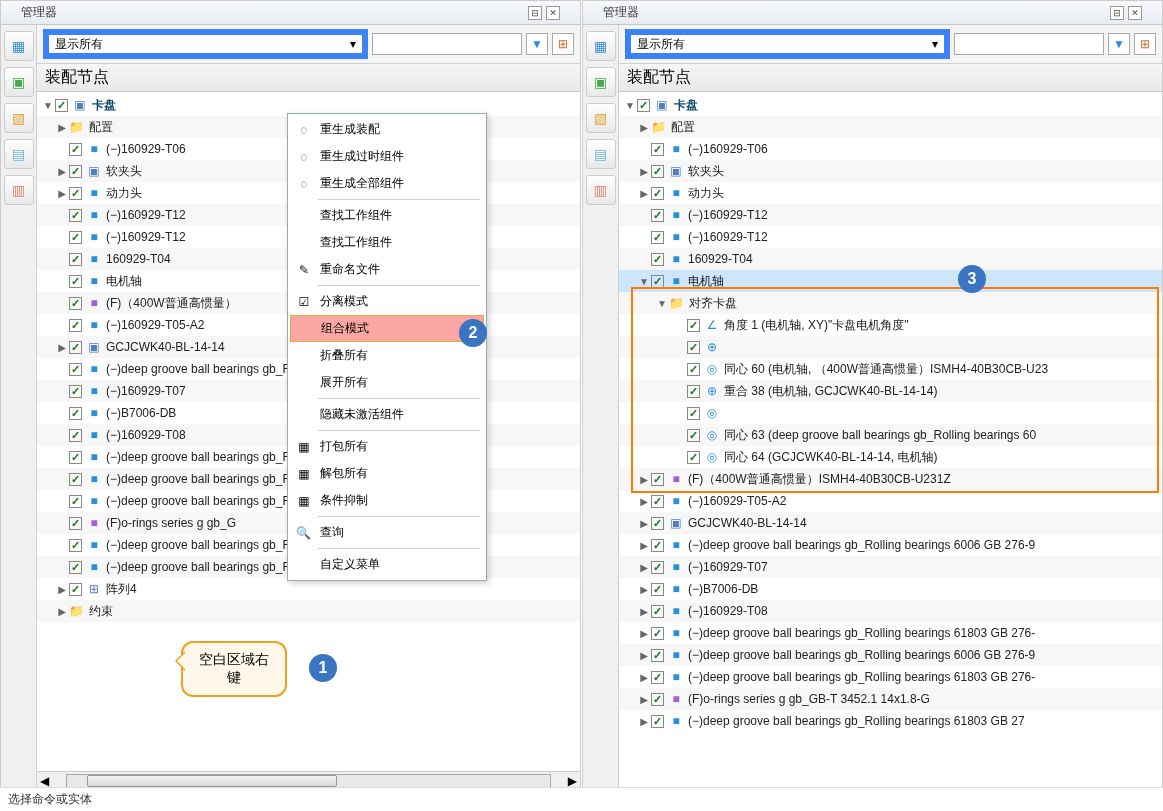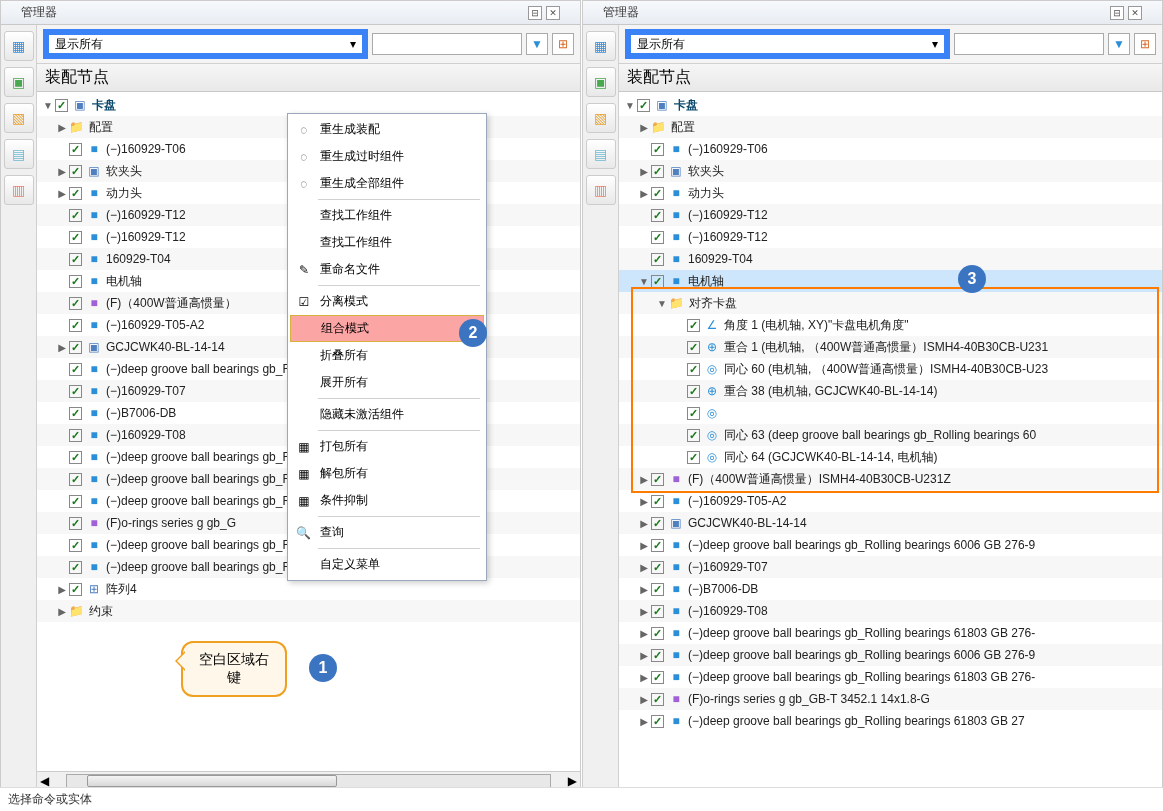--- a/index.html
+++ b/index.html
@@ -412,21 +412,20 @@
             <div class="tree-row indent-3">
               <span class="expand"></span>
               <span class="checkbox checked"></span>
               <span class="icon icon-angle">∠</span>
               <span class="node-label ">角度 1 (电机轴, XY)"卡盘电机角度"</span>
             </div>
             <div class="tree-row indent-3">
               <span class="expand"></span>
               <span class="checkbox checked"></span>
               <span class="icon icon-coincident">⊕</span>
-              <span class="node-label ">重合 1 (电机轴, （400W普通高惯量）ISMH4-40B30CB-U231</span>
             </div>
             <div class="tree-row indent-3">
               <span class="expand"></span>
               <span class="checkbox checked"></span>
               <span class="icon icon-concentric">◎</span>
               <span class="node-label ">同心 60 (电机轴, （400W普通高惯量）ISMH4-40B30CB-U23</span>
             </div>
             <div class="tree-row indent-3">
               <span class="expand"></span>
               <span class="checkbox checked"></span>

